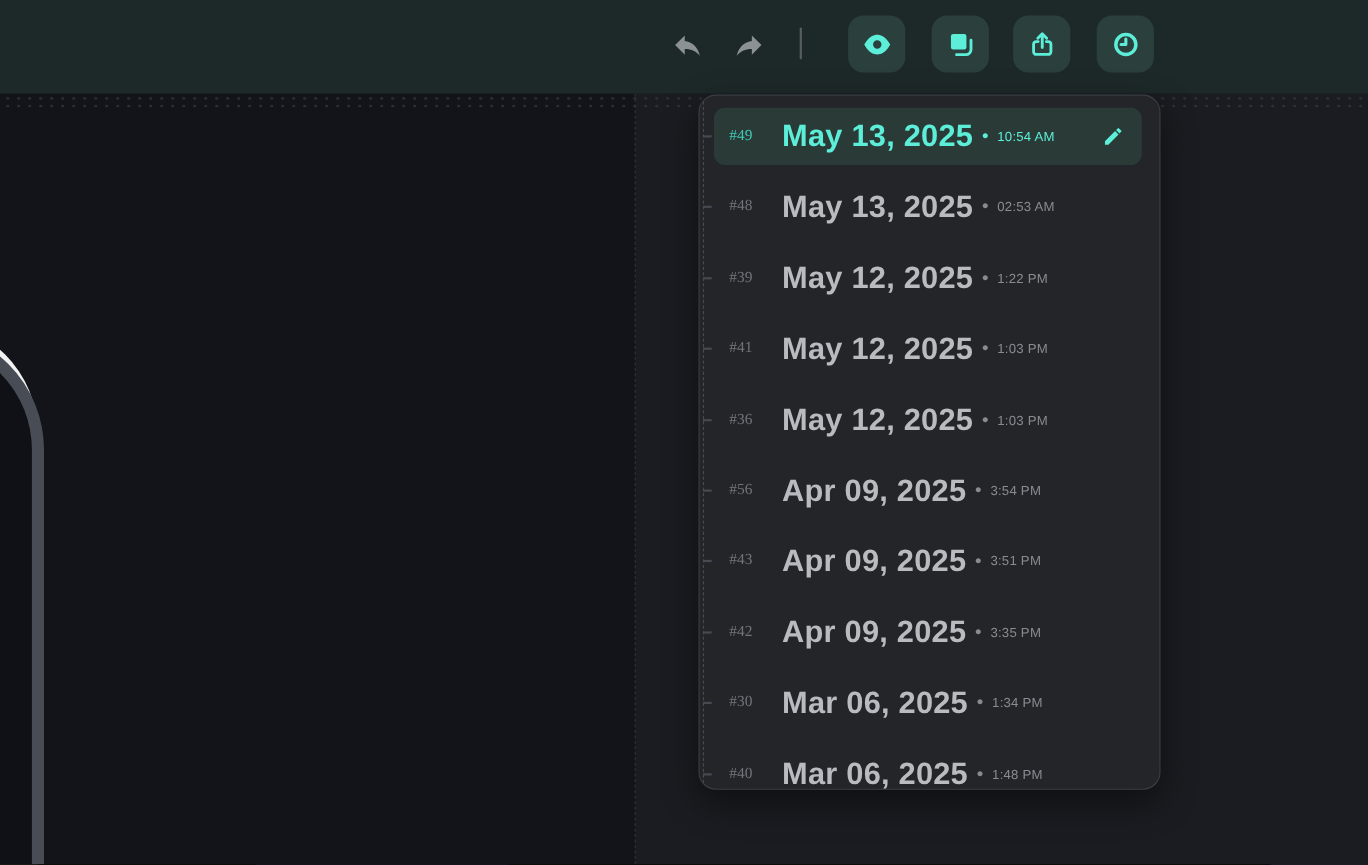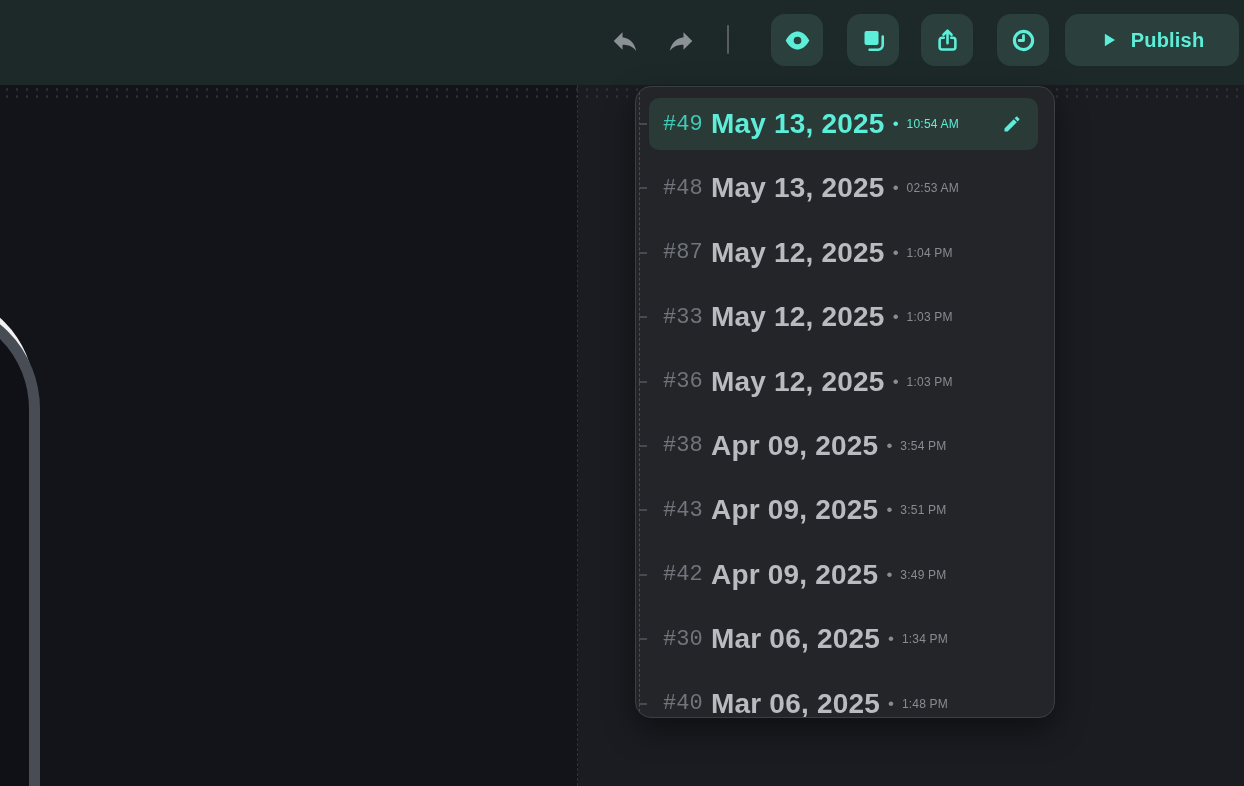--- a/index.html
+++ b/index.html
@@ -41,21 +41,21 @@
 
   
   .panel{position:absolute;left:635px;top:86px;width:420px;height:632px;background:var(--panel_bg);
     border:1px solid var(--panel_border);border-radius:16px;z-index:6;overflow:hidden;
     box-shadow:0 12px 32px rgba(0,0,0,.45)}
   .timeline{position:absolute;left:3px;top:0;height:100%;width:0;border-left:1px dashed var(--timeline)}
   .tick{position:absolute;left:3px;width:8px;height:2px;background:var(--timeline)}
   .version-list{position:absolute;left:13px;top:11px;width:389px}
   .vrow{display:flex;align-items:center;height:52px;margin-bottom:12.4px;padding:0 14px;
     border-radius:10px;cursor:pointer}
-  .vrow .num{font-family:Liberation Mono, monospace;font-size:22px;color:var(--num_gray);
+  .vrow .num{font-family:Liberation Serif, serif;font-size:14px;color:var(--num_gray);
     width:48px;flex:0 0 48px}
   .vrow .date{font-size:28px;font-weight:700;color:var(--date_gray);letter-spacing:.2px}
   .vrow .sep{font-size:17px;color:var(--time_gray);margin:0 8px}
   .vrow .time{font-size:12px;color:var(--time_gray);letter-spacing:.2px}
   .vrow.selected{background:var(--selected_row_bg)}
   .vrow.selected .num{color:var(--accent_dim)}
   .vrow.selected .date,.vrow.selected .sep,.vrow.selected .time{color:var(--accent)}
   .edit-btn{margin-left:auto;width:24px;height:24px;color:var(--accent);background:none;border:none;
     cursor:pointer;display:flex;align-items:center;justify-content:center}
   .edit-btn svg{width:20px;height:20px}
@@ -94,26 +94,20 @@
         <path d="M8.7 9.6H7.2A2.2 2.2 0 0 0 5 11.8v6A2.2 2.2 0 0 0 7.2 20h9.6a2.2 2.2 0 0 0 2.2-2.2v-6a2.2 2.2 0 0 0-2.2-2.2h-1.5" fill="none" stroke="currentColor" stroke-width="2.3" stroke-linecap="round" stroke-linejoin="round"></path>
         <path d="M12 14.4V3.6M8.4 6.9L12 3.3l3.6 3.6" fill="none" stroke="currentColor" stroke-width="2.3" stroke-linecap="round" stroke-linejoin="round"></path>
       </svg>
     </button>
     <button class="tb-btn" style="left:997px">
       <svg viewBox="0 0 24 24">
         <circle cx="12" cy="12" r="8.1" fill="none" stroke="currentColor" stroke-width="2.8"></circle>
         <path d="M12 7.6V12H8.1" fill="none" stroke="currentColor" stroke-width="2.5" stroke-linecap="round" stroke-linejoin="round"></path>
       </svg>
     </button>
-    <button class="publish-btn">
-      <svg viewBox="0 0 24 24">
-        <path d="M6.5 3.8L20 12 6.5 20.2z" fill="currentColor"></path>
-      </svg>
-      <span>Publish</span>
-    </button>
   </div>
 
   <div class="canvas">
     <div class="canvas-left">
       <div class="page-frame-highlight"></div>
       <div class="page-frame"></div>
     </div>
     <div class="canvas-divider"></div>
     <div class="dot-grid"></div>
   </div>
@@ -133,59 +127,59 @@
     </button>
   </div>
         <div class="vrow">
     <span class="num">#48</span>
     <span class="date">May 13, 2025</span>
     <span class="sep">•</span>
     <span class="time">02:53 AM</span>
 
   </div>
         <div class="vrow">
-    <span class="num">#87</span>
+    <span class="num">#39</span>
     <span class="date">May 12, 2025</span>
     <span class="sep">•</span>
-    <span class="time">1:04 PM</span>
-
-  </div>
-        <div class="vrow">
-    <span class="num">#33</span>
+    <span class="time">1:22 PM</span>
+
+  </div>
+        <div class="vrow">
+    <span class="num">#41</span>
     <span class="date">May 12, 2025</span>
     <span class="sep">•</span>
     <span class="time">1:03 PM</span>
 
   </div>
         <div class="vrow">
     <span class="num">#36</span>
     <span class="date">May 12, 2025</span>
     <span class="sep">•</span>
     <span class="time">1:03 PM</span>
 
   </div>
         <div class="vrow">
-    <span class="num">#38</span>
+    <span class="num">#56</span>
     <span class="date">Apr 09, 2025</span>
     <span class="sep">•</span>
     <span class="time">3:54 PM</span>
 
   </div>
         <div class="vrow">
     <span class="num">#43</span>
     <span class="date">Apr 09, 2025</span>
     <span class="sep">•</span>
     <span class="time">3:51 PM</span>
 
   </div>
         <div class="vrow">
     <span class="num">#42</span>
     <span class="date">Apr 09, 2025</span>
     <span class="sep">•</span>
-    <span class="time">3:49 PM</span>
+    <span class="time">3:35 PM</span>
 
   </div>
         <div class="vrow">
     <span class="num">#30</span>
     <span class="date">Mar 06, 2025</span>
     <span class="sep">•</span>
     <span class="time">1:34 PM</span>
 
   </div>
         <div class="vrow">

